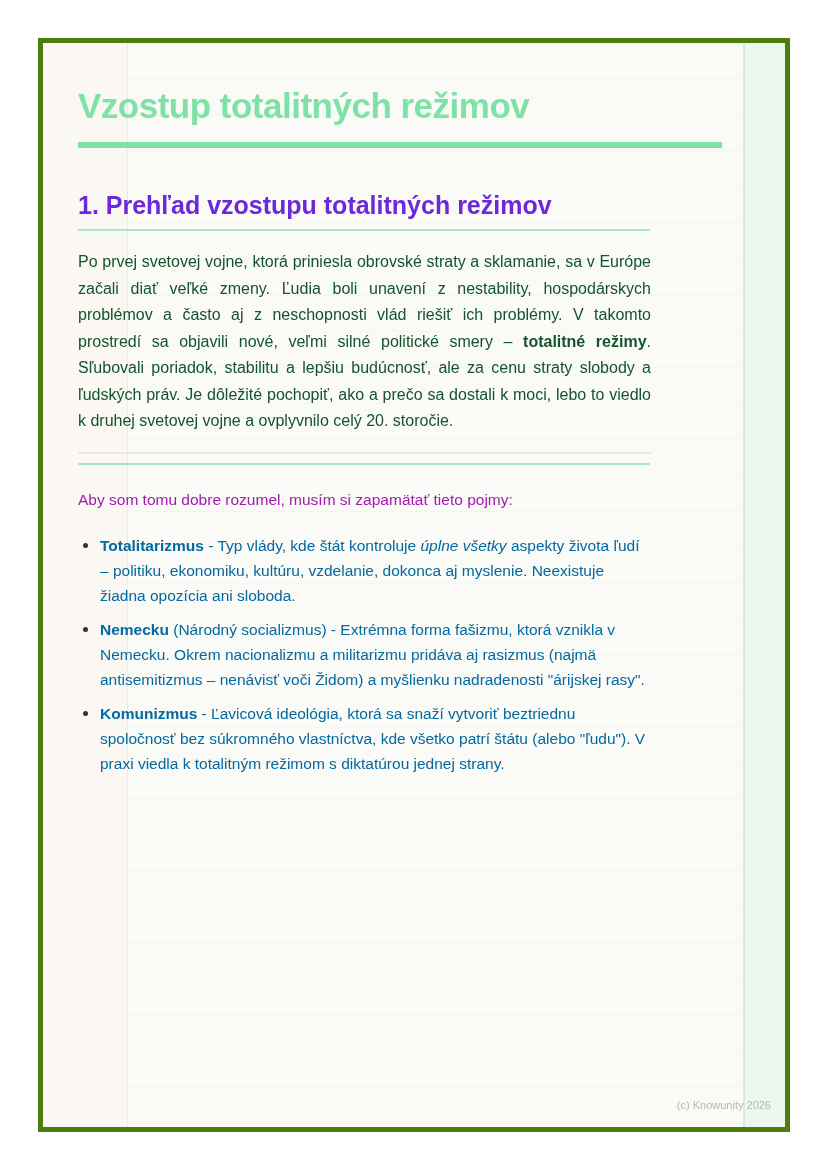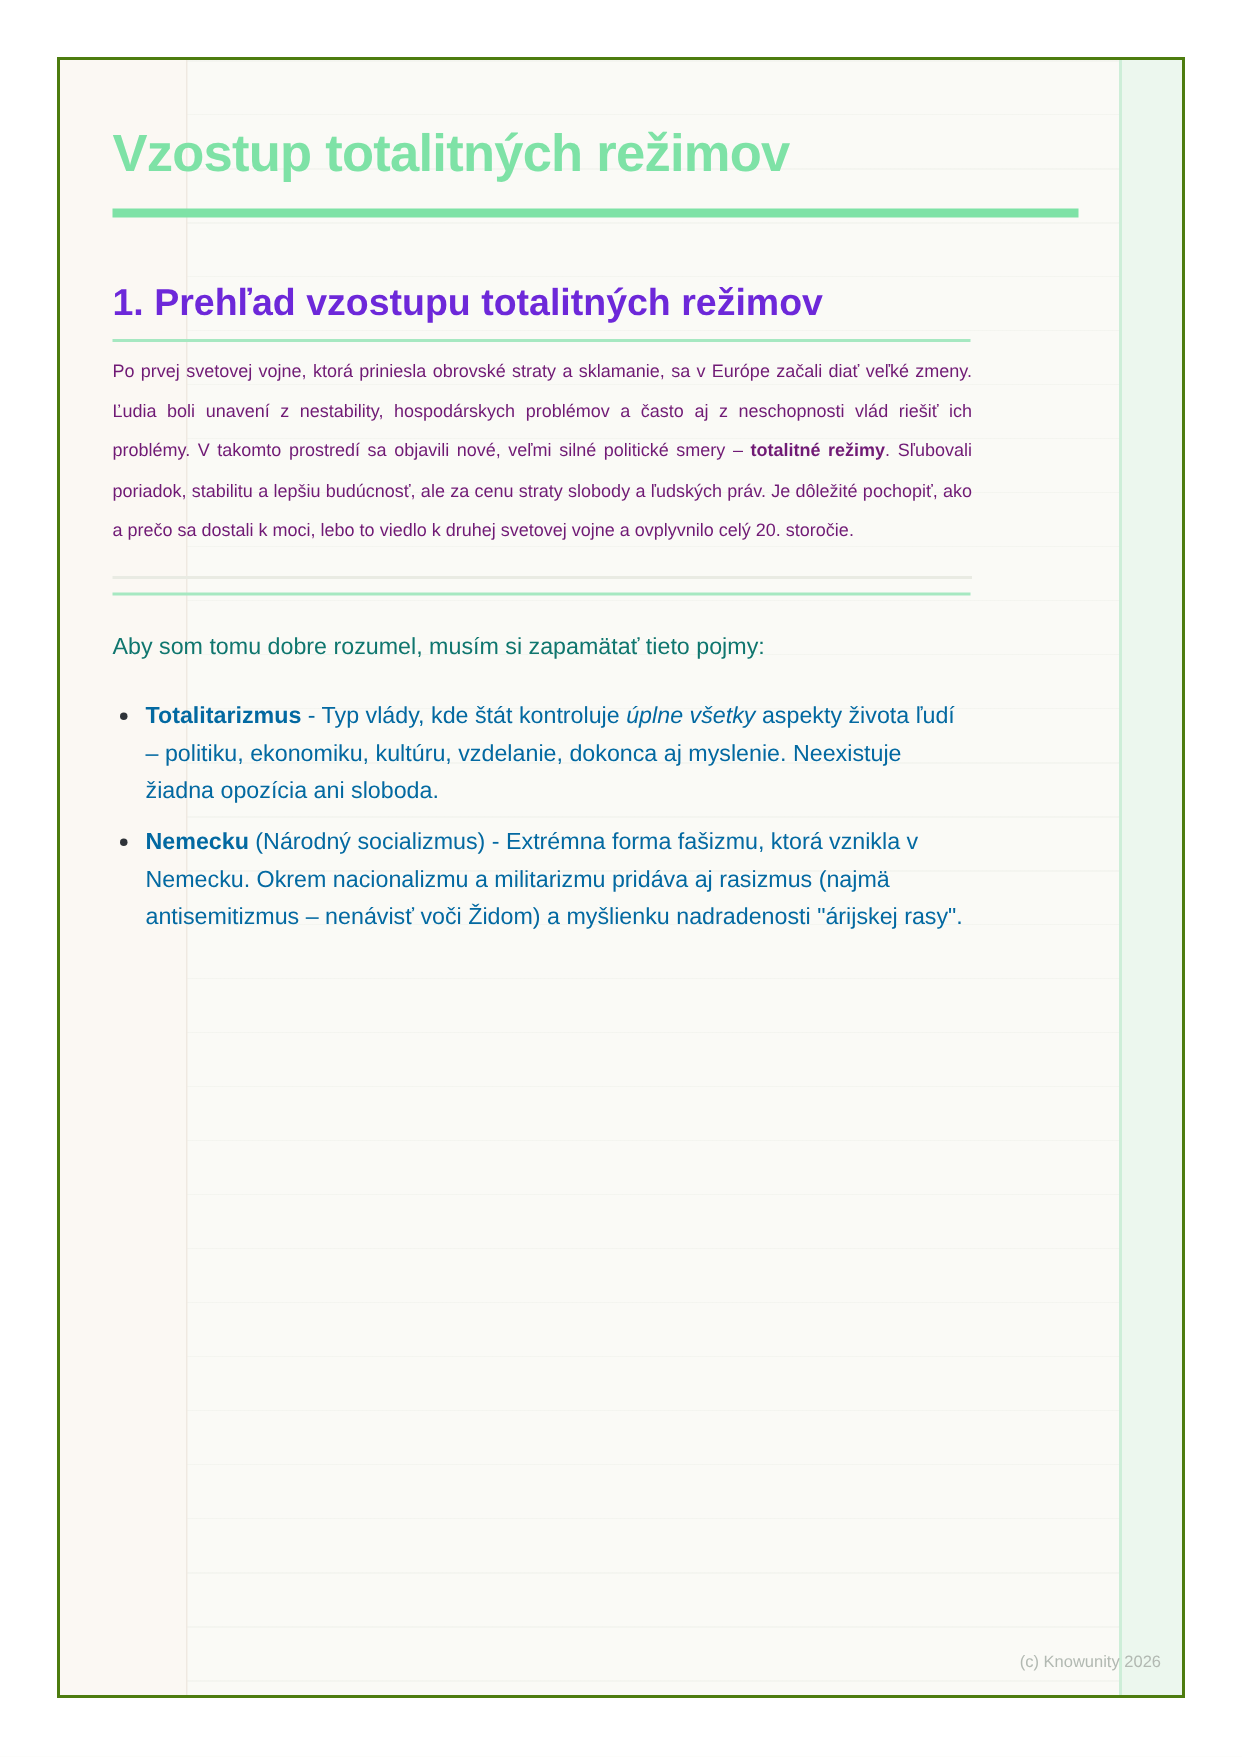--- a/index.html
+++ b/index.html
@@ -7,21 +7,21 @@
     width:828px; height:1171px;
     background:#ffffff;
     font-family:"Liberation Sans", sans-serif;
     position:relative;
     overflow:hidden;
   }
   .page {
     position:absolute; left:38px; top:38px;
     width:752px; height:1094px;
     background:#fafaf6;
-    border:2px solid #4d7c0f;
+    border:5px solid #4d7c0f;
     box-sizing:border-box;
   }
   
   .page::before {
     content:""; position:absolute; inset:0;
     background:repeating-linear-gradient(
       to bottom,
       rgba(190,200,185,0.10) 0 1px,
       transparent 1px 36px);
     pointer-events:none;
@@ -56,35 +56,35 @@
     margin:42px 0 0 0;
     font-size:25px; line-height:30px; font-weight:bold;
     color:#6d28d9;
   }
   .heading-rule {
     width:572px; height:2px; background:#a6e8c1;
     margin-top:9px;
   }
   .para {
     width:573px;
-    margin:6px 0 0 0;
-    font-size:12px; line-height:26.5px;
-    color:#701a75;
+    margin:18px 0 0 0;
+    font-size:16px; line-height:26.5px;
+    color:#14532d;
     text-align:justify;
   }
   .para b { font-weight:bold; }
   .section-divider {
     width:573px; height:2px; background:#e9ebe3;
     margin-top:17px;
   }
   .intro {
     width:573px;
     margin:22px 0 0 0;
     font-size:15.5px; line-height:26px;
-    color:#0f766e;
+    color:#a21caf;
   }
   ul.terms {
     list-style:none;
     margin:20px 0 0 0; padding:0;
     width:573px;
   }
   ul.terms li {
     position:relative;
     padding-left:22px;
     margin-bottom:9px;
@@ -125,19 +125,20 @@
 
     <div class="section-divider"></div>
 
     <section>
       <div class="heading-rule"></div>
       <p class="intro">Aby som tomu dobre rozumel, musím si zapamätať tieto pojmy:</p>
 
       <ul class="terms">
         <li><span class="dot"></span><span class="term">Totalitarizmus</span><span> - Typ vlády, kde štát kontroluje </span><span class="it">úplne všetky</span><span> aspekty života ľudí – politiku, ekonomiku, kultúru, vzdelanie, dokonca aj myslenie. Neexistuje žiadna opozícia ani sloboda.</span></li>
         <li><span class="dot"></span><span class="term">Nemecku</span><span> (Národný socializmus) - Extrémna forma fašizmu, ktorá vznikla v Nemecku. Okrem nacionalizmu a militarizmu pridáva aj rasizmus (najmä antisemitizmus – nenávisť voči Židom) a myšlienku nadradenosti "árijskej rasy".</span></li>
+        <li><span class="dot"></span><span class="term">Komunizmus</span><span> - Ľavicová ideológia, ktorá sa snaží vytvoriť beztriednu spoločnosť bez súkromného vlastníctva, kde všetko patrí štátu (alebo "ľudu"). V praxi viedla k totalitným režimom s diktatúrou jednej strany.</span></li>
       </ul>
     </section>
 
   </div>
 
   <div class="footer">(c) Knowunity 2026</div>
 </div>
 
 </body></html>

